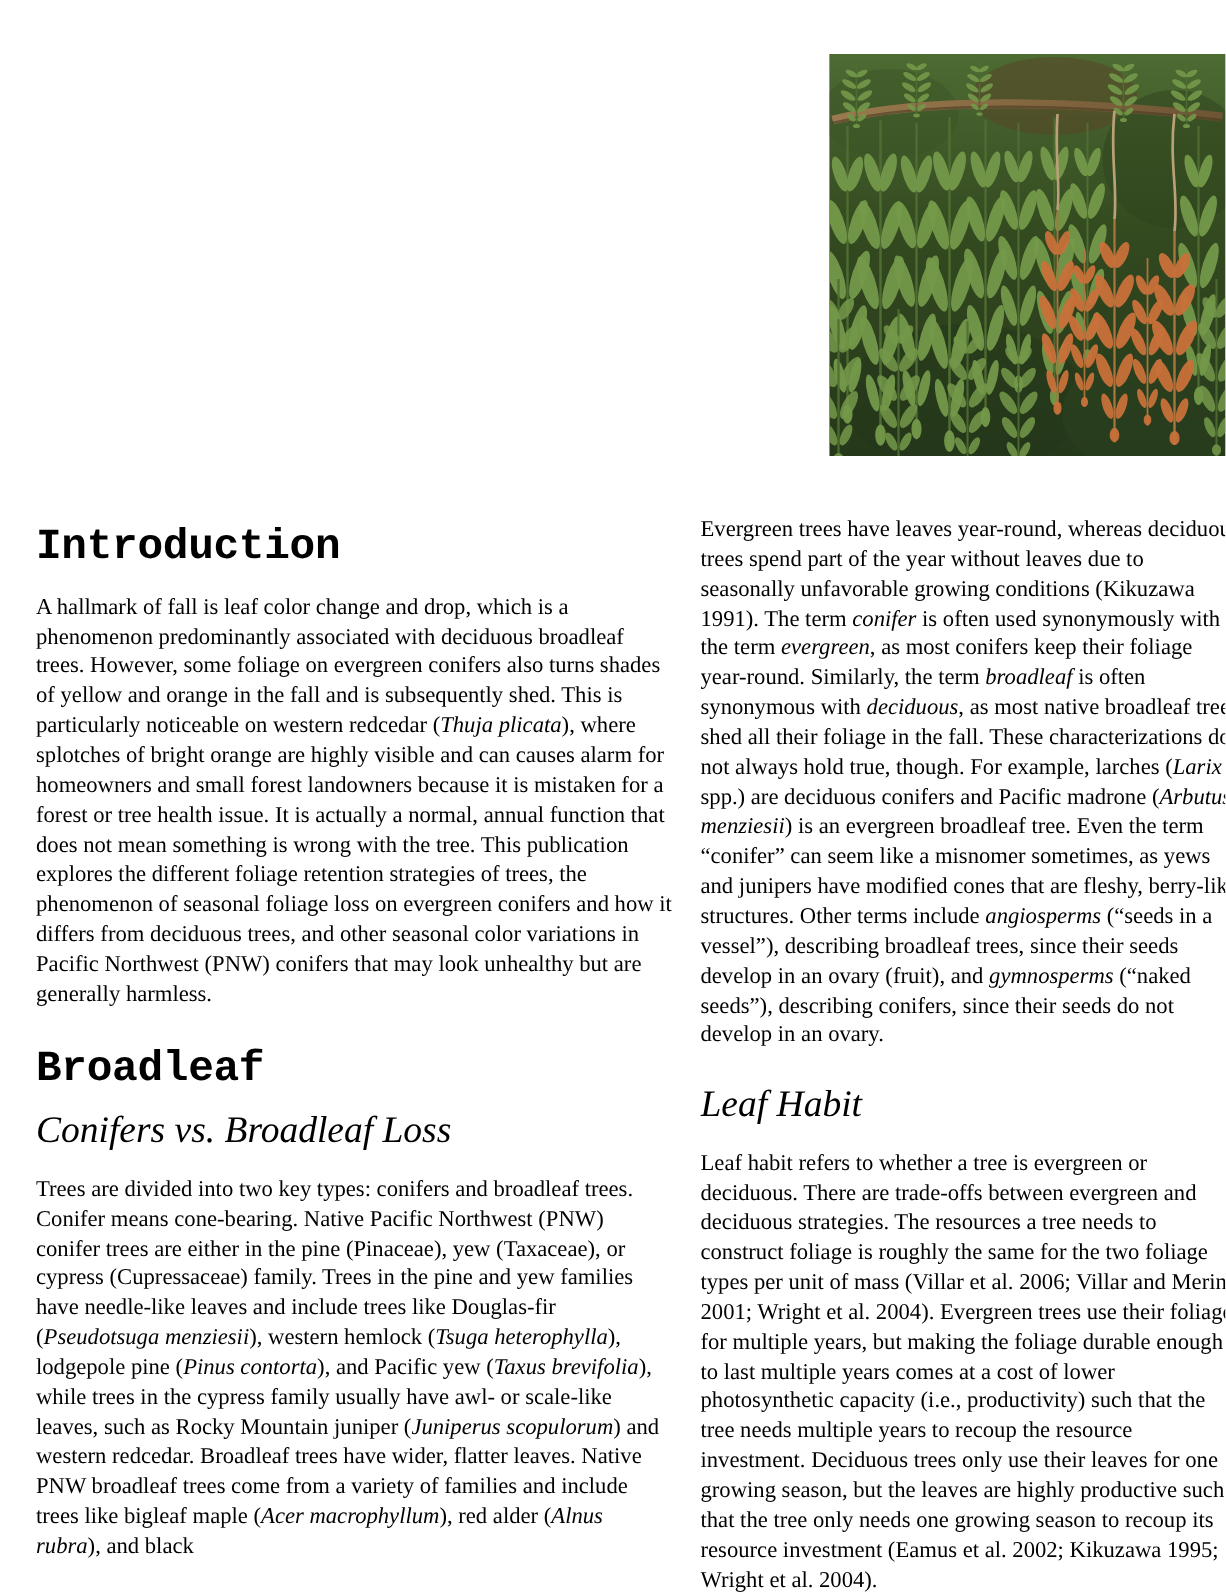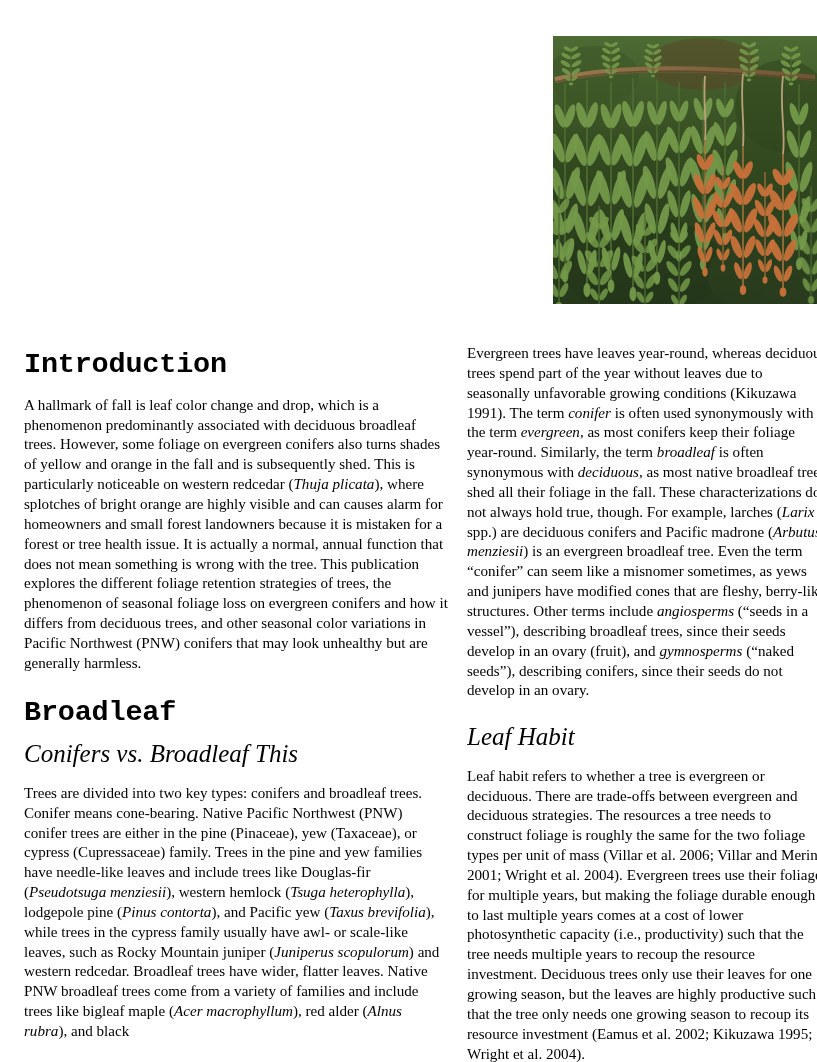--- a/index.html
+++ b/index.html
@@ -224,21 +224,21 @@
 
   <div class="col col-left">
     <div class="sp-intro-head"></div>
     <h2 class="sec">Introduction</h2>
     <div class="sp-after-h2"></div>
     <p class="body">A hallmark of fall is leaf color change and drop, which is a phenomenon predominantly associated with deciduous broadleaf trees. However, some foliage on evergreen conifers also turns shades of yellow and orange in the fall and is subsequently shed. This is particularly noticeable on western redcedar (<i>Thuja plicata</i>), where splotches of bright orange are highly visible and can causes alarm for homeowners and small forest landowners because it is mistaken for a forest or tree health issue. It is actually a normal, annual function that does not mean something is wrong with the tree. This publication explores the different foliage retention strategies of trees, the phenomenon of seasonal foliage loss on evergreen conifers and how it differs from deciduous trees, and other seasonal color variations in Pacific Northwest (PNW) conifers that may look unhealthy but are generally harmless.</p>
 
     <div class="sp-before-h2"></div>
     <h2 class="sec">Broadleaf</h2>
     <div class="sp-before-sub"></div>
-    <h3 class="sub">Conifers vs. Broadleaf This</h3>
+    <h3 class="sub">Conifers vs. Broadleaf Loss</h3>
     <div class="sp-after-sub"></div>
     <p class="body">Trees are divided into two key types: conifers and broadleaf trees. Conifer means cone-bearing. Native Pacific Northwest (PNW) conifer trees are either in the pine (Pinaceae), yew (Taxaceae), or cypress (Cupressaceae) family. Trees in the pine and yew families have needle-like leaves and include trees like Douglas-fir (<i>Pseudotsuga menziesii</i>), western hemlock (<i>Tsuga heterophylla</i>), lodgepole pine (<i>Pinus contorta</i>), and Pacific yew (<i>Taxus brevifolia</i>), while trees in the cypress family usually have awl- or scale-like leaves, such as Rocky Mountain juniper (<i>Juniperus scopulorum</i>) and western redcedar. Broadleaf trees have wider, flatter leaves. Native PNW broadleaf trees come from a variety of families and include trees like bigleaf maple (<i>Acer macrophyllum</i>), red alder (<i>Alnus rubra</i>), and black</p>
   </div>
 
   <div class="col col-right">
     <div class="sp-rc-top"></div>
     <p class="body">Evergreen trees have leaves year-round, whereas deciduous trees spend part of the year without leaves due to seasonally unfavorable growing conditions (Kikuzawa 1991). The term <i>conifer</i> is often used synonymously with the term <i>evergreen</i>, as most conifers keep their foliage year-round. Similarly, the term <i>broadleaf</i> is often synonymous with <i>deciduous</i>, as most native broadleaf trees shed all their foliage in the fall. These characterizations do not always hold true, though. For example, larches (<i>Larix</i> spp.) are deciduous conifers and Pacific madrone (<i>Arbutus menziesii</i>) is an evergreen broadleaf tree. Even the term “conifer” can seem like a misnomer sometimes, as yews and junipers have modified cones that are fleshy, berry-like structures. Other terms include <i>angiosperms</i> (“seeds in a vessel”), describing broadleaf trees, since their seeds develop in an ovary (fruit), and <i>gymnosperms</i> (“naked seeds”), describing conifers, since their seeds do not develop in an ovary.</p>
 
     <div class="sp-rc-beforeh3"></div>
     <h3 class="sub">Leaf Habit</h3>

